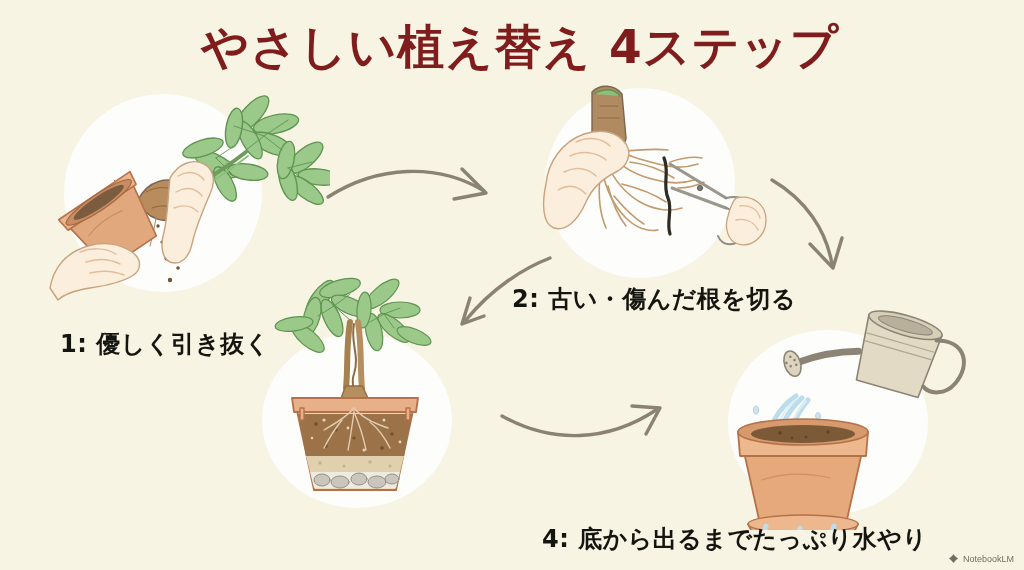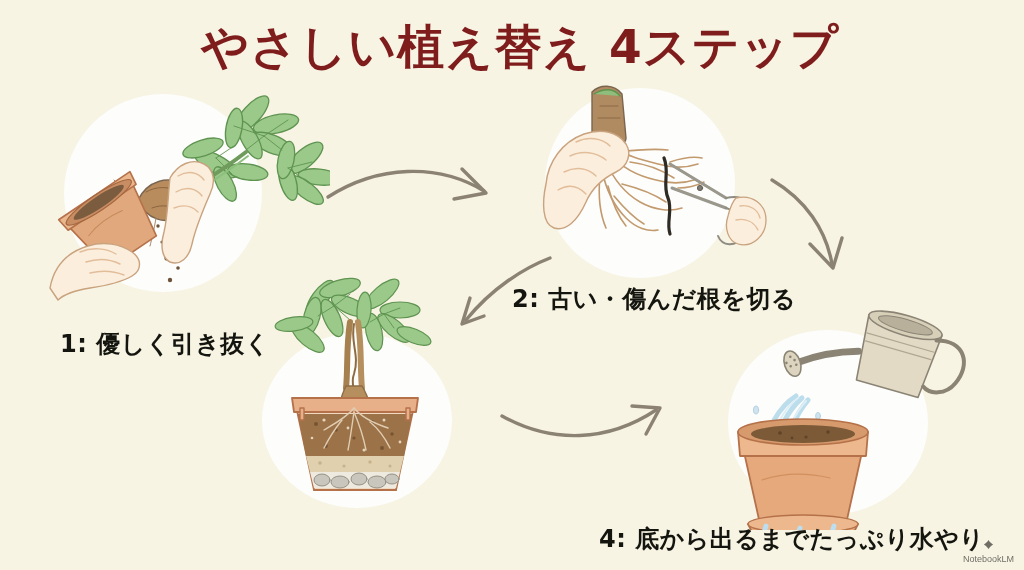--- a/index.html
+++ b/index.html
@@ -44,21 +44,20 @@
 
   .arrow { position:absolute; }
 
   .watermark {
     position:absolute;
     right:10px; bottom:6px;
     display:flex; align-items:center; gap:4px;
     font-size:9px; color:#58564e;
     font-family:"Liberation Sans", sans-serif;
     opacity:.85;
-    flex-direction:column;
   }
   .wm-logo { display:block; }
 </style>
 </head>
 <body style="background: rgb(247, 244, 228);">
 
 <div id="stage">
 
   <div class="title">やさしい植え替え 4ステップ</div>
 
@@ -373,21 +372,21 @@
           <path d="M134 246 C130 258 132 268 138 276"></path>
         </g>
         <g fill="#cfe4ef" stroke="#a9ccdd" stroke-width="0.8">
           <ellipse cx="52" cy="268" rx="2.4" ry="3.6"></ellipse>
           <ellipse cx="118" cy="270" rx="2.2" ry="3.4"></ellipse>
           <ellipse cx="152" cy="264" rx="2.4" ry="3.6"></ellipse>
         </g>
       </g>
     </svg>
   </div>
-  <div class="steplabel" style="left:599px; top:523px;">4: 底から出るまでたっぷり水やり</div>
+  <div class="steplabel" style="left:542px; top:523px;">4: 底から出るまでたっぷり水やり</div>
 
   <svg class="arrow" style="left:318px; top:155px;" width="200" height="90" viewBox="0 0 200 90">
     <g fill="none" stroke="#8c8274" stroke-width="3.4" stroke-linecap="round" stroke-linejoin="round">
       <path d="M10 42 C60 10 120 8 166 36"></path>
       <path d="M144 14 L168 38 L136 44"></path>
     </g>
   </svg>
 
   <svg class="arrow" style="left:760px; top:168px;" width="160" height="115" viewBox="0 0 160 115">
     <g fill="none" stroke="#8c8274" stroke-width="3.4" stroke-linecap="round" stroke-linejoin="round">

